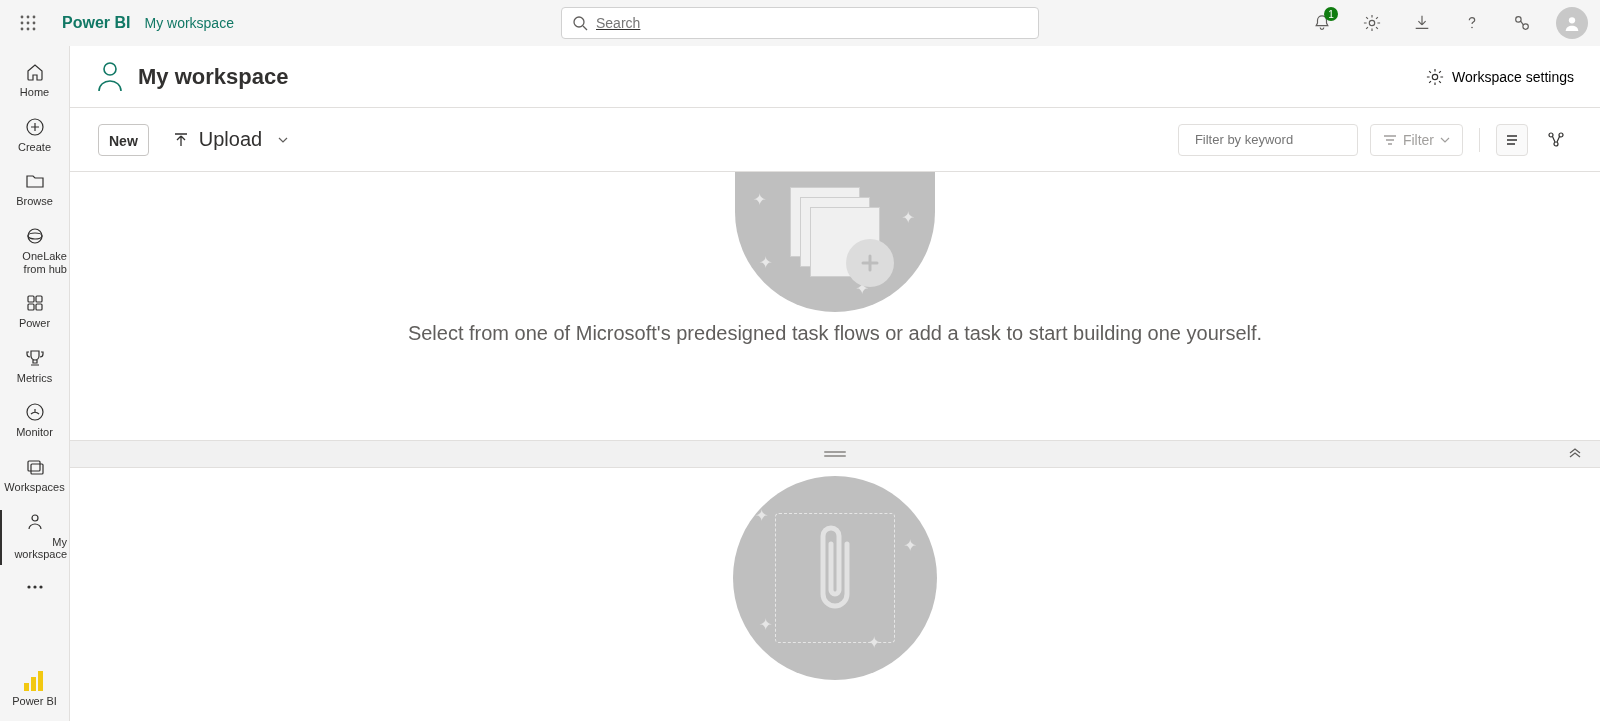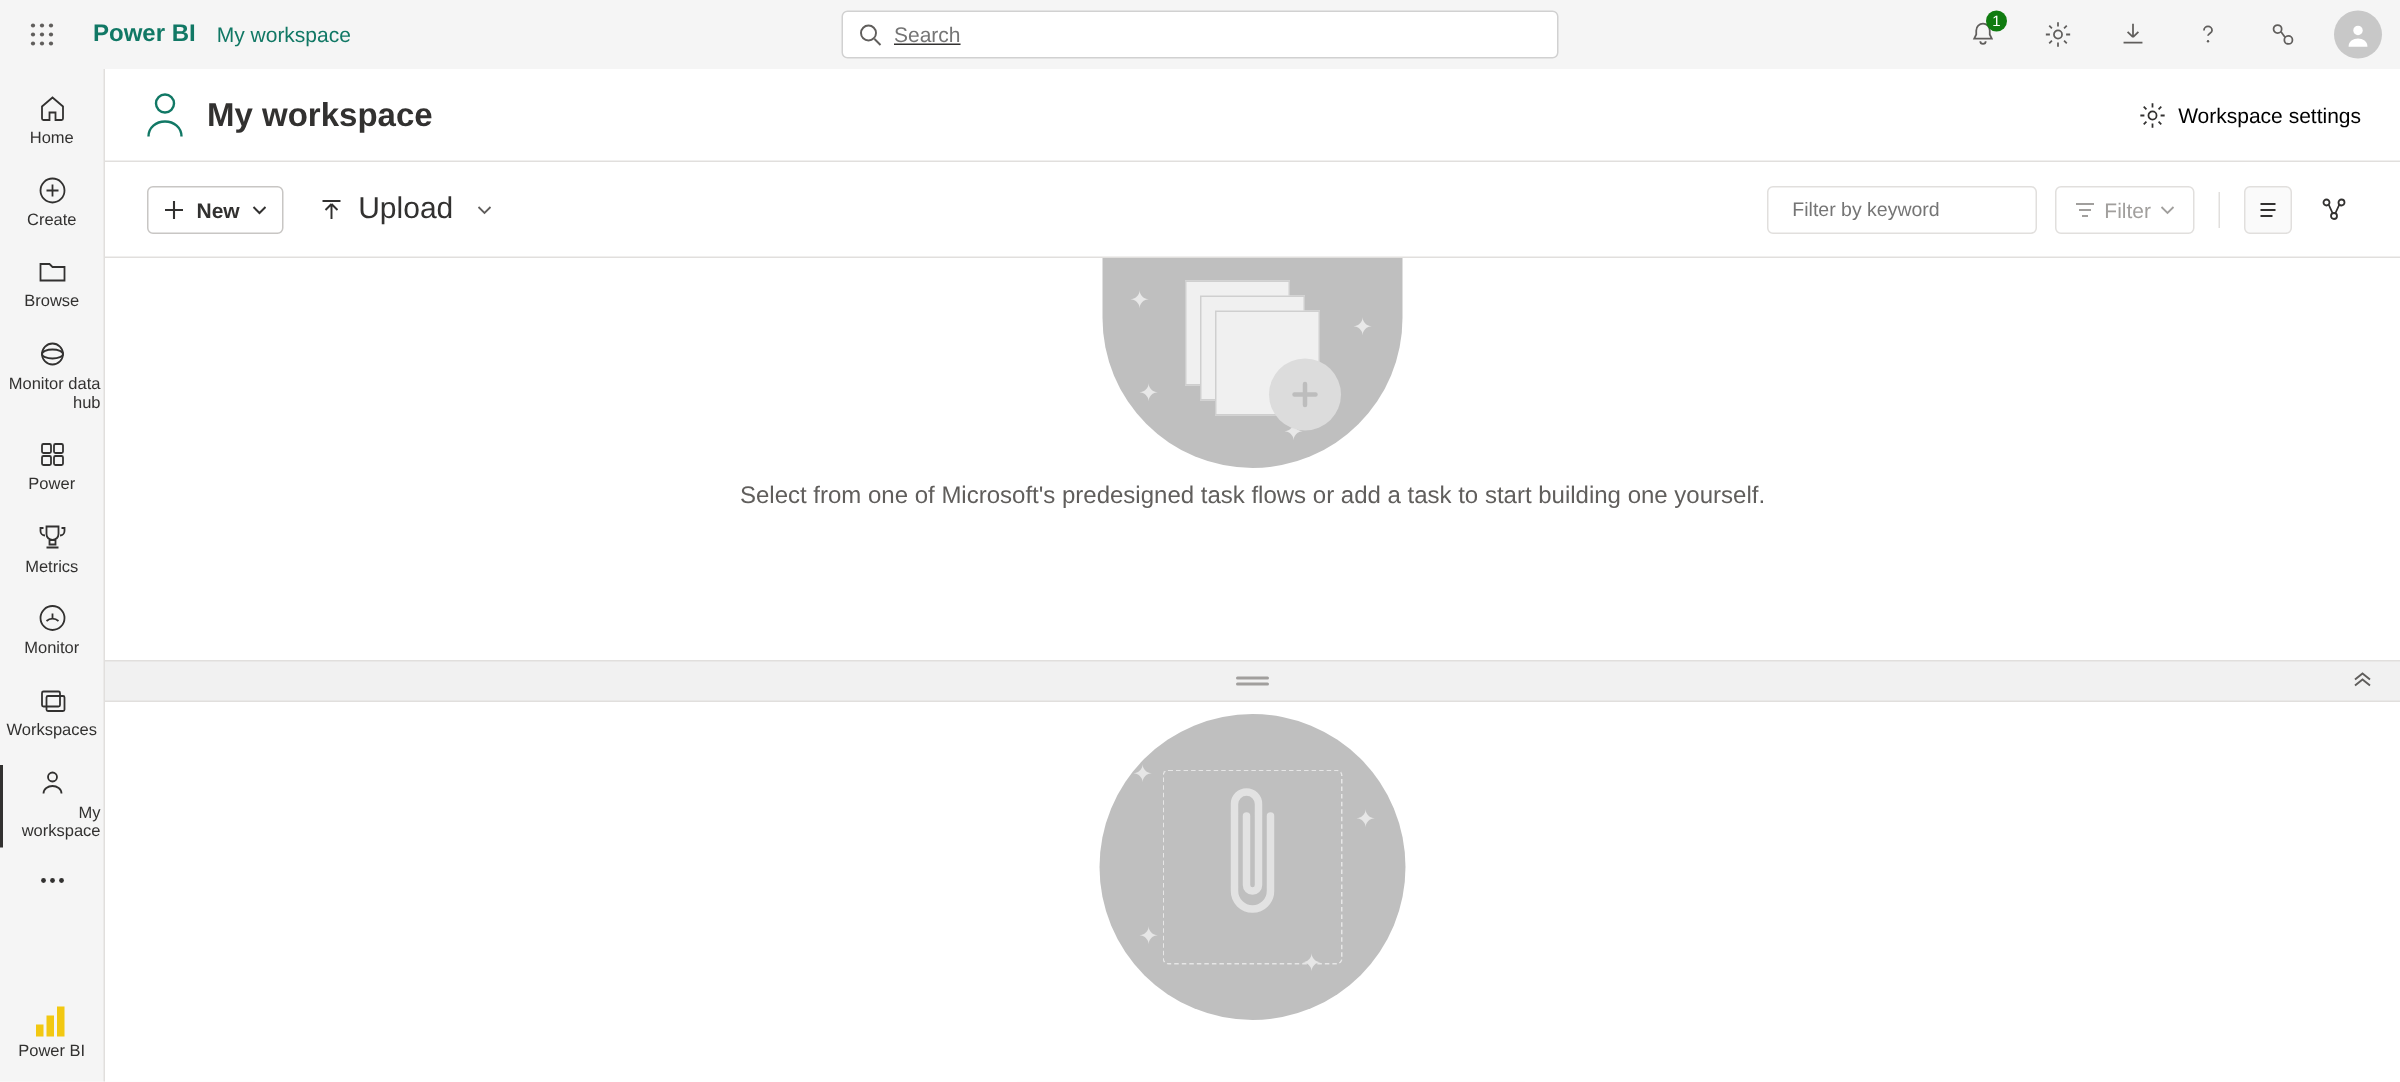--- a/index.html
+++ b/index.html
@@ -201,20 +201,21 @@
     border-radius: 4px;
     background: #fff;
     display: inline-flex;
     align-items: center;
     padding: 0 10px;
     gap: 8px;
     font-size: 14px;
     font-weight: 600;
     color: #323130;
     cursor: pointer;
+    flex-direction: column;
   }
   .btn-upload {
     display: inline-flex;
     align-items: center;
     gap: 10px;
     font-size: 20px;
     color: #323130;
     cursor: pointer;
   }
   .toolbar-right {
@@ -295,21 +296,21 @@
   .hero-stack .c3{top:20px;left:20px;}
   .hero-stack .plus-circle{
     position:absolute; bottom:-10px; right:-14px;
     width:48px;height:48px;border-radius:50%;
     background:#dcdcdc;display:flex;align-items:center;justify-content:center;
   }
   .hero-sparkle { position:absolute;color:#e8e8e8;font-size:16px;}
   .sp1{top:18px;left:18px;} .sp2{bottom:40px;left:24px;} .sp3{top:36px;right:20px;} .sp4{bottom:14px;right:66px;}
 
   .tf-title { font-size:20px; font-weight:600; margin-top:28px; color:#201f1e;}
-  .tf-sub { font-size:16px; color:#605e5c; margin-top:10px;}
+  .tf-sub { font-size:20px; color:#605e5c; margin-top:10px;}
   .tf-primary-btn {
     margin-top:28px;
     height:34px;
     background:#117865;
     color:#fff;
     border:none;
     border-radius:4px;
     padding:0 14px;
     font-size:14px;
     display:inline-flex;align-items:center;gap:6px;
@@ -456,21 +457,21 @@
     <svg width="20" height="20" viewBox="0 0 20 20">
         <path d="M2 5h6l2 2h8v9H2z" fill="none" stroke="#323130" stroke-width="1.2"></path>
       </svg>
     <span>Browse</span>
   </div>
   <div class="side-item">
     <svg width="20" height="20" viewBox="0 0 20 20">
         <circle cx="10" cy="10" r="7" fill="none" stroke="#323130" stroke-width="1.2"></circle>
         <ellipse cx="10" cy="10" rx="7" ry="3" fill="none" stroke="#323130" stroke-width="1.2"></ellipse>
       </svg>
-    <span>Monitor data hub</span>
+    <span>OneLake from hub</span>
   </div>
   <div class="side-item">
     <svg width="20" height="20" viewBox="0 0 20 20">
         <rect x="3" y="3" width="6" height="6" rx="1" fill="none" stroke="#323130" stroke-width="1.2"></rect>
         <rect x="11" y="3" width="6" height="6" rx="1" fill="none" stroke="#323130" stroke-width="1.2"></rect>
         <rect x="3" y="11" width="6" height="6" rx="1" fill="none" stroke="#323130" stroke-width="1.2"></rect>
         <rect x="11" y="11" width="6" height="6" rx="1" fill="none" stroke="#323130" stroke-width="1.2"></rect>
       </svg>
     <span>Power</span>
   </div>

